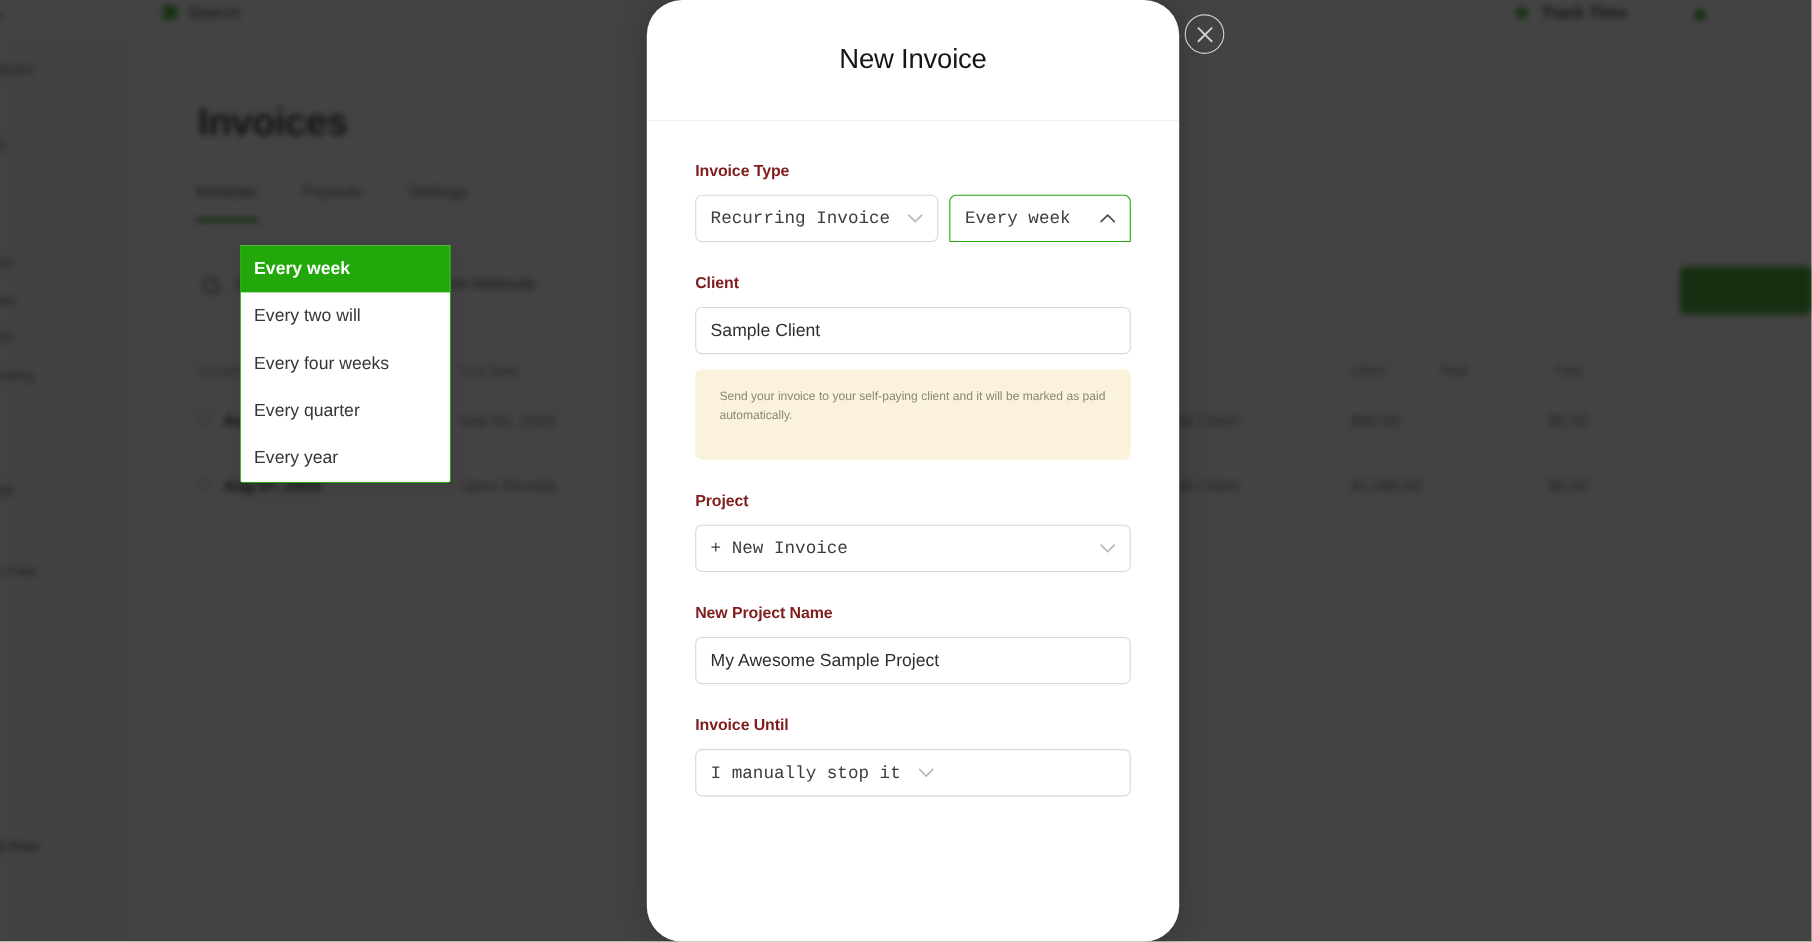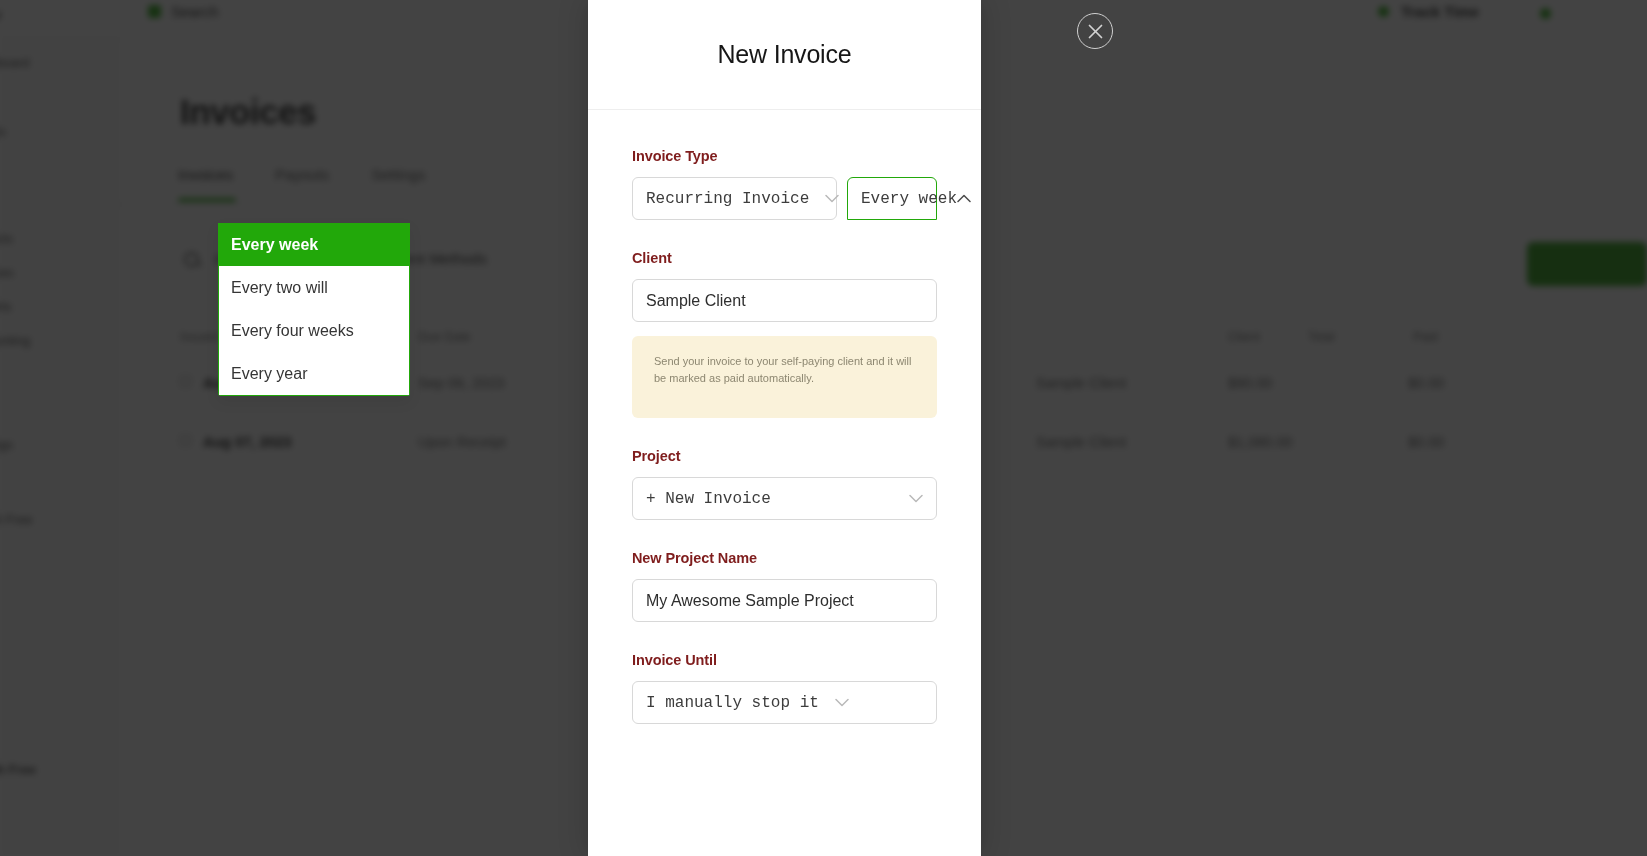--- a/index.html
+++ b/index.html
@@ -117,25 +117,26 @@
   #bg-dim {
     position: absolute; inset: 0;
     background: rgba(20,20,20,0.80);
   }
 
   
   #modal {
     position: absolute;
     left: 588px;
     top: 0;
-    width: 393px;
+    width: 484px;
     height: 856px;
     background: #ffffff;
     box-shadow: 0 0 28px rgba(0,0,0,0.22);
     overflow: hidden;
+    border-radius: 32px;
   }
 
   #modal-header {
     height: 110px;
     border-bottom: 1px solid #eeeeee;
     display: flex;
     align-items: center;
     justify-content: center;
   }
   #modal-title {
@@ -421,14 +422,15 @@
       </span>
     </div>
 
   </div>
 </div>
 
 <div id="dropdown-menu">
   <div class="dd-option selected">Every week</div>
   <div class="dd-option">Every two will</div>
   <div class="dd-option">Every four weeks</div>
+  <div class="dd-option">Every quarter</div>
   <div class="dd-option">Every year</div>
 </div>
 
 </body></html>

